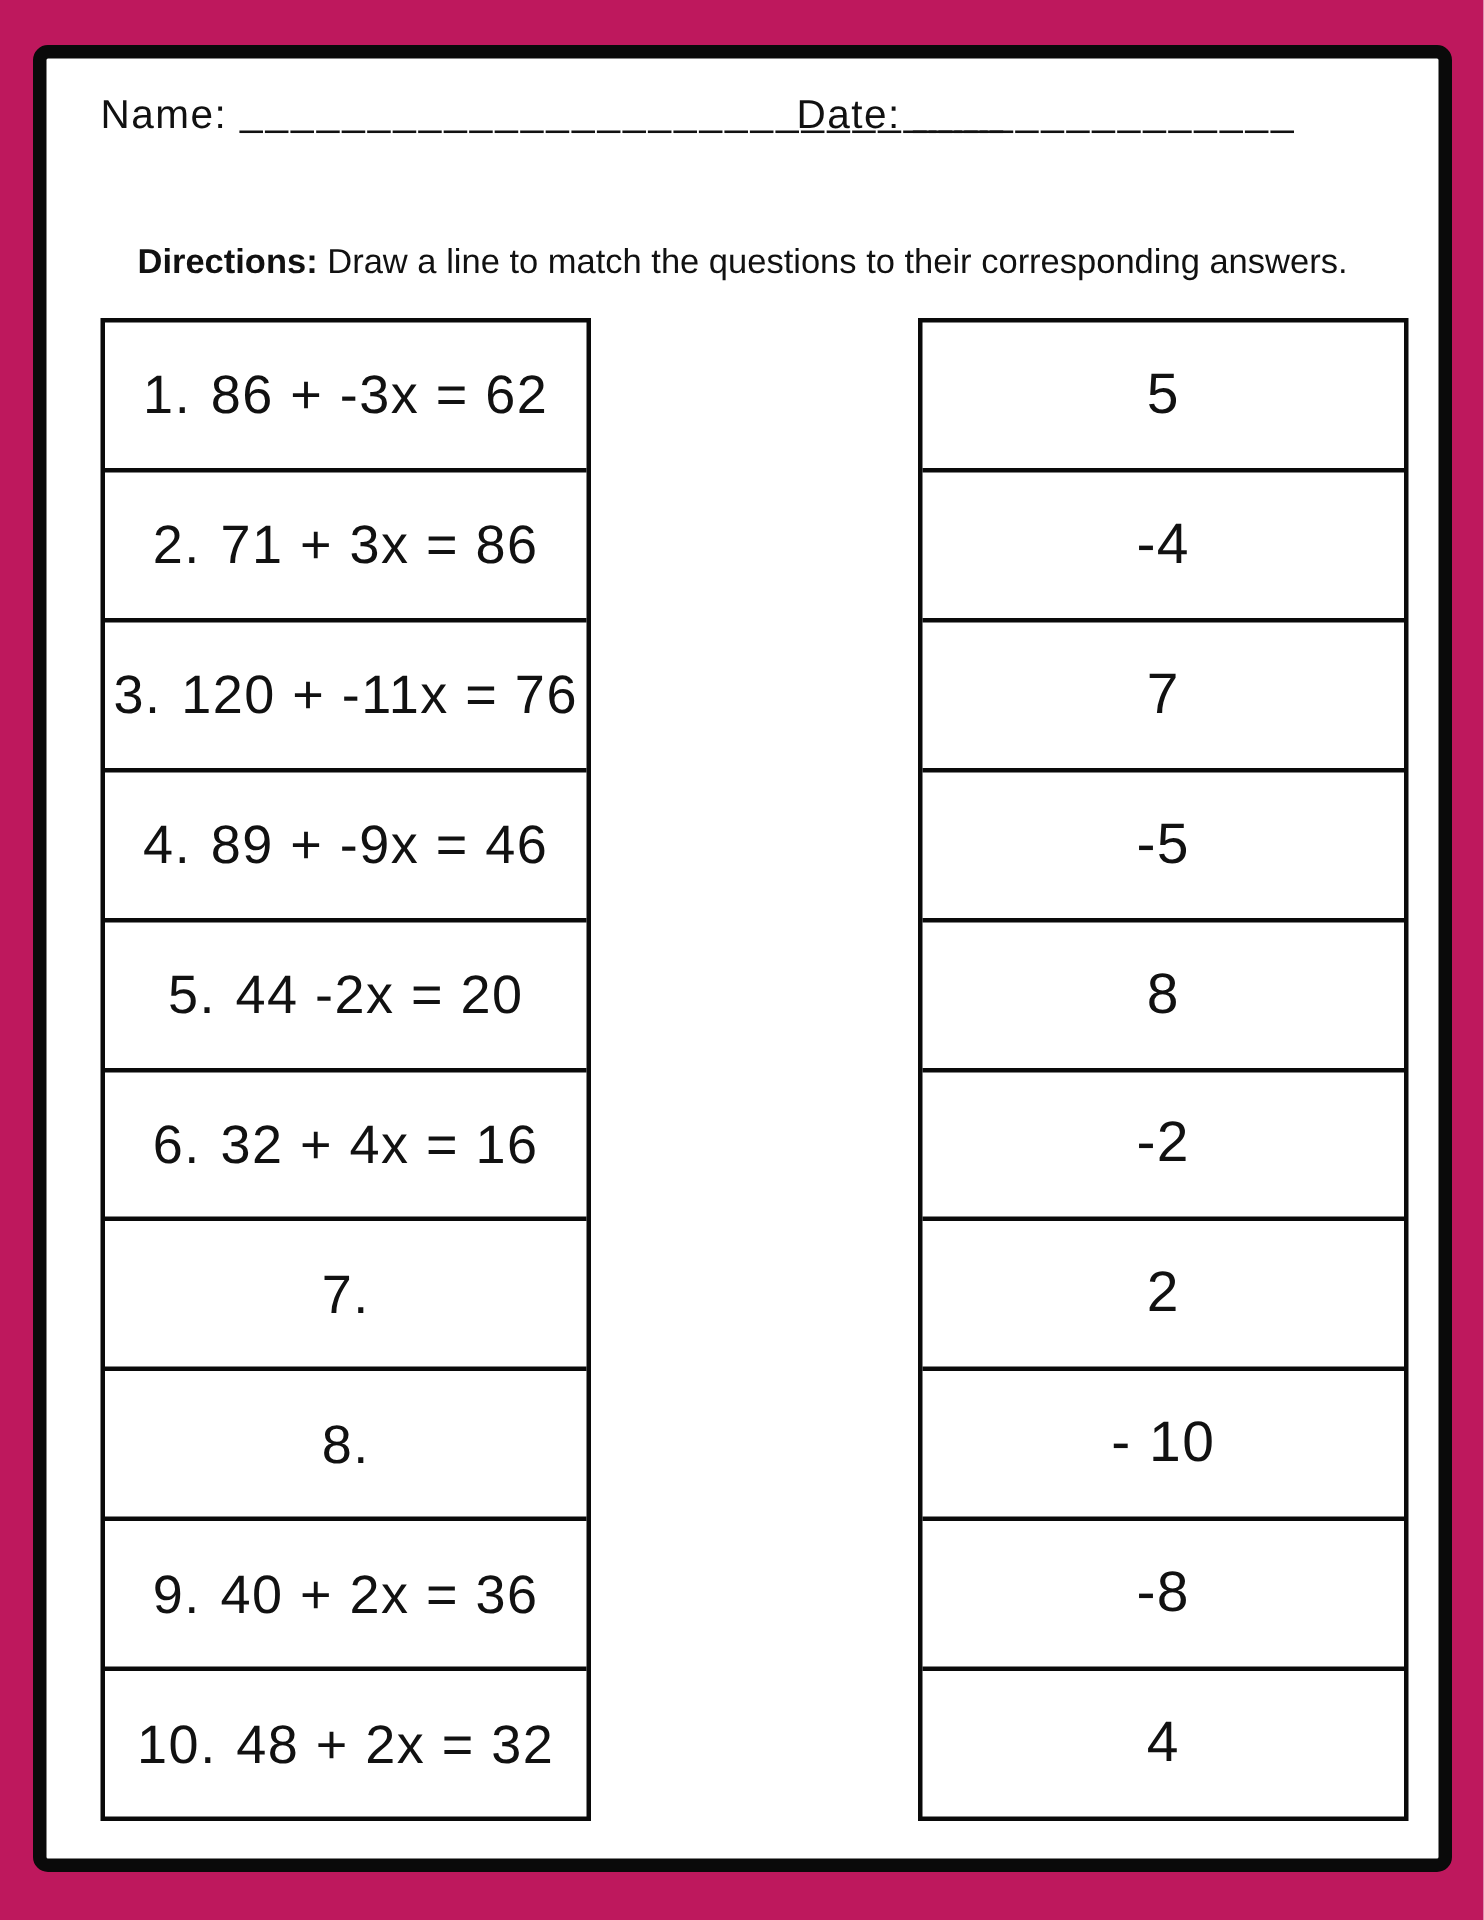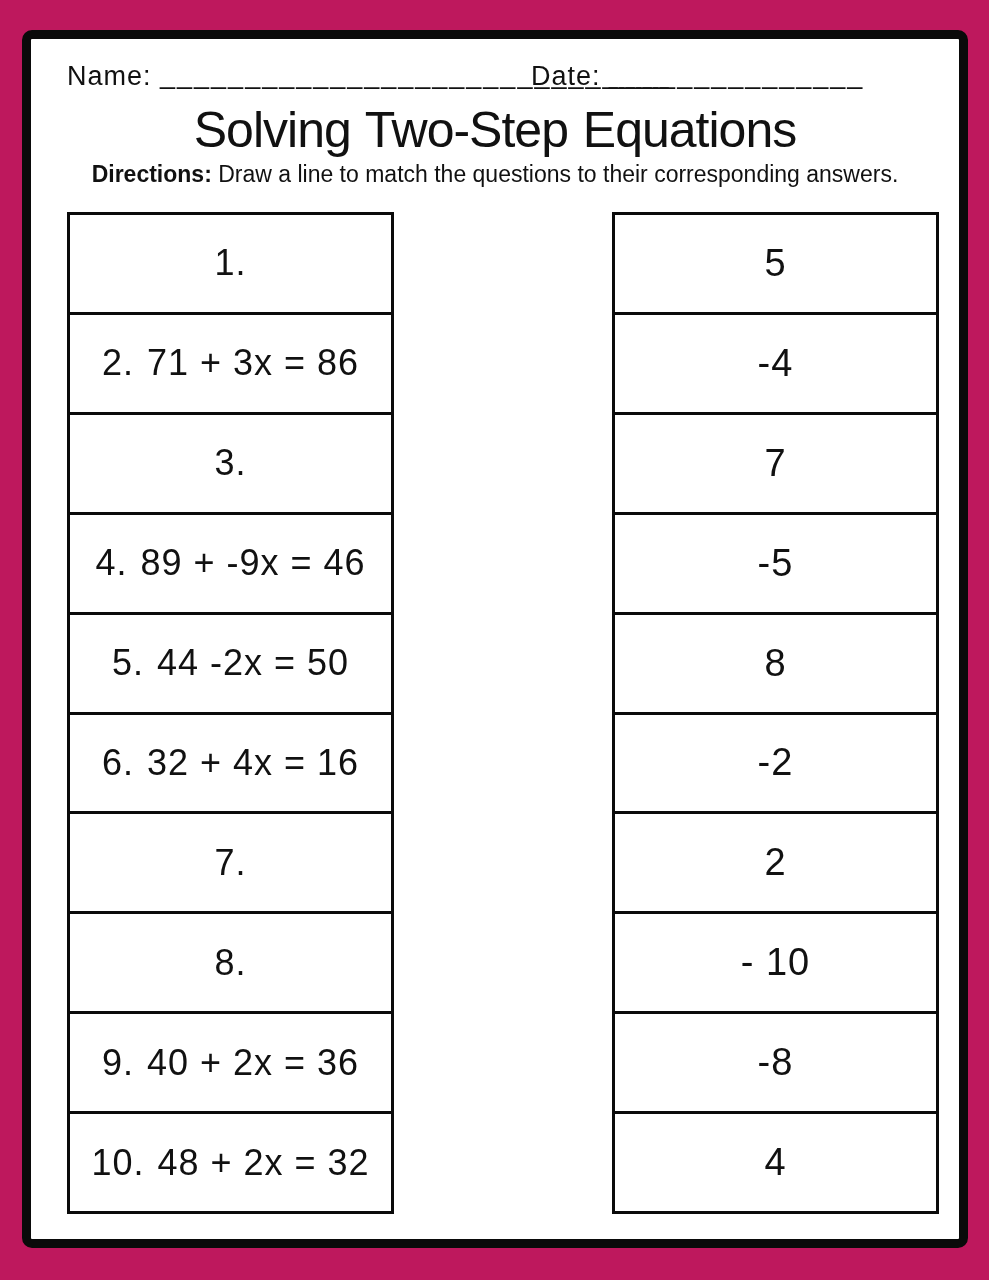--- a/index.html
+++ b/index.html
@@ -85,45 +85,46 @@
     <div class="name-field">
       <span>Name:</span>
       <span class="blank-line">______________________________</span>
     </div>
 
     <div class="date-field">
       <span>Date:</span>
       <span class="blank-line">_______________</span>
     </div>
 
-    <h1 class="title">Solving Two-Step Equations</h1>
 
     <p class="directions">
       <span class="dir-label">Directions:</span>
       <span>Draw a line to match the questions to their corresponding answers.</span>
     </p>
 
     <div class="match-table questions-table">
       <div class="cell">
         <span>1.</span>
+        <span>86 + -3x = 62</span>
       </div>
       <div class="cell">
         <span>2.</span>
         <span>71 + 3x = 86</span>
       </div>
       <div class="cell">
         <span>3.</span>
+        <span>120 + -11x = 76</span>
       </div>
       <div class="cell">
         <span>4.</span>
         <span>89 + -9x = 46</span>
       </div>
       <div class="cell">
         <span>5.</span>
-        <span>44 -2x = 50</span>
+        <span>44 -2x = 20</span>
       </div>
       <div class="cell">
         <span>6.</span>
         <span>32 + 4x = 16</span>
       </div>
       <div class="cell">
         <span>7.</span>
       </div>
       <div class="cell">
         <span>8.</span>

